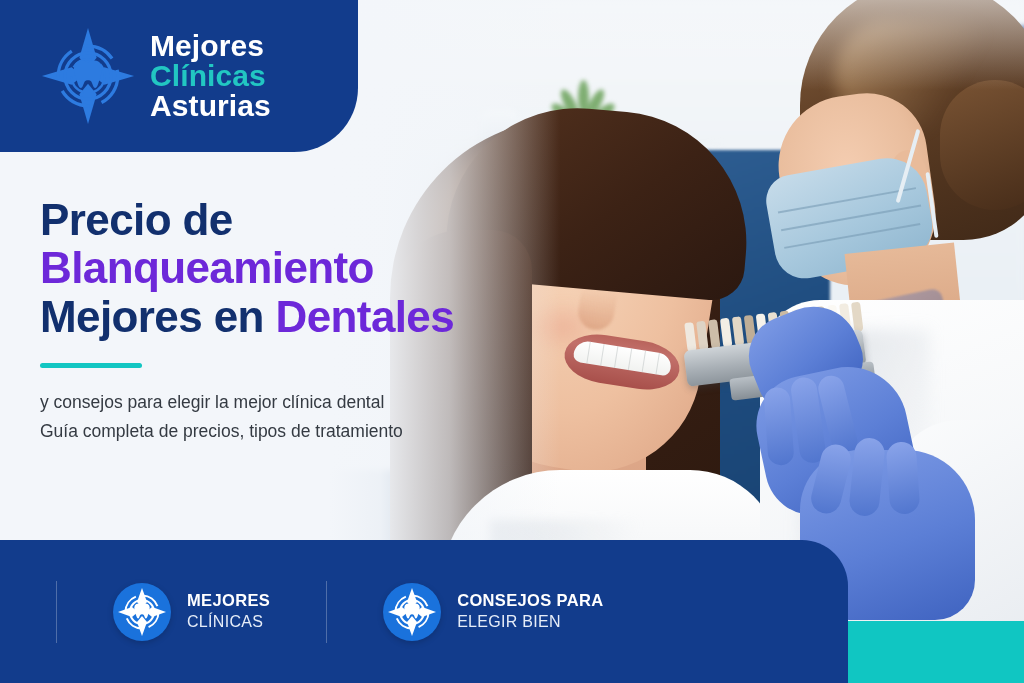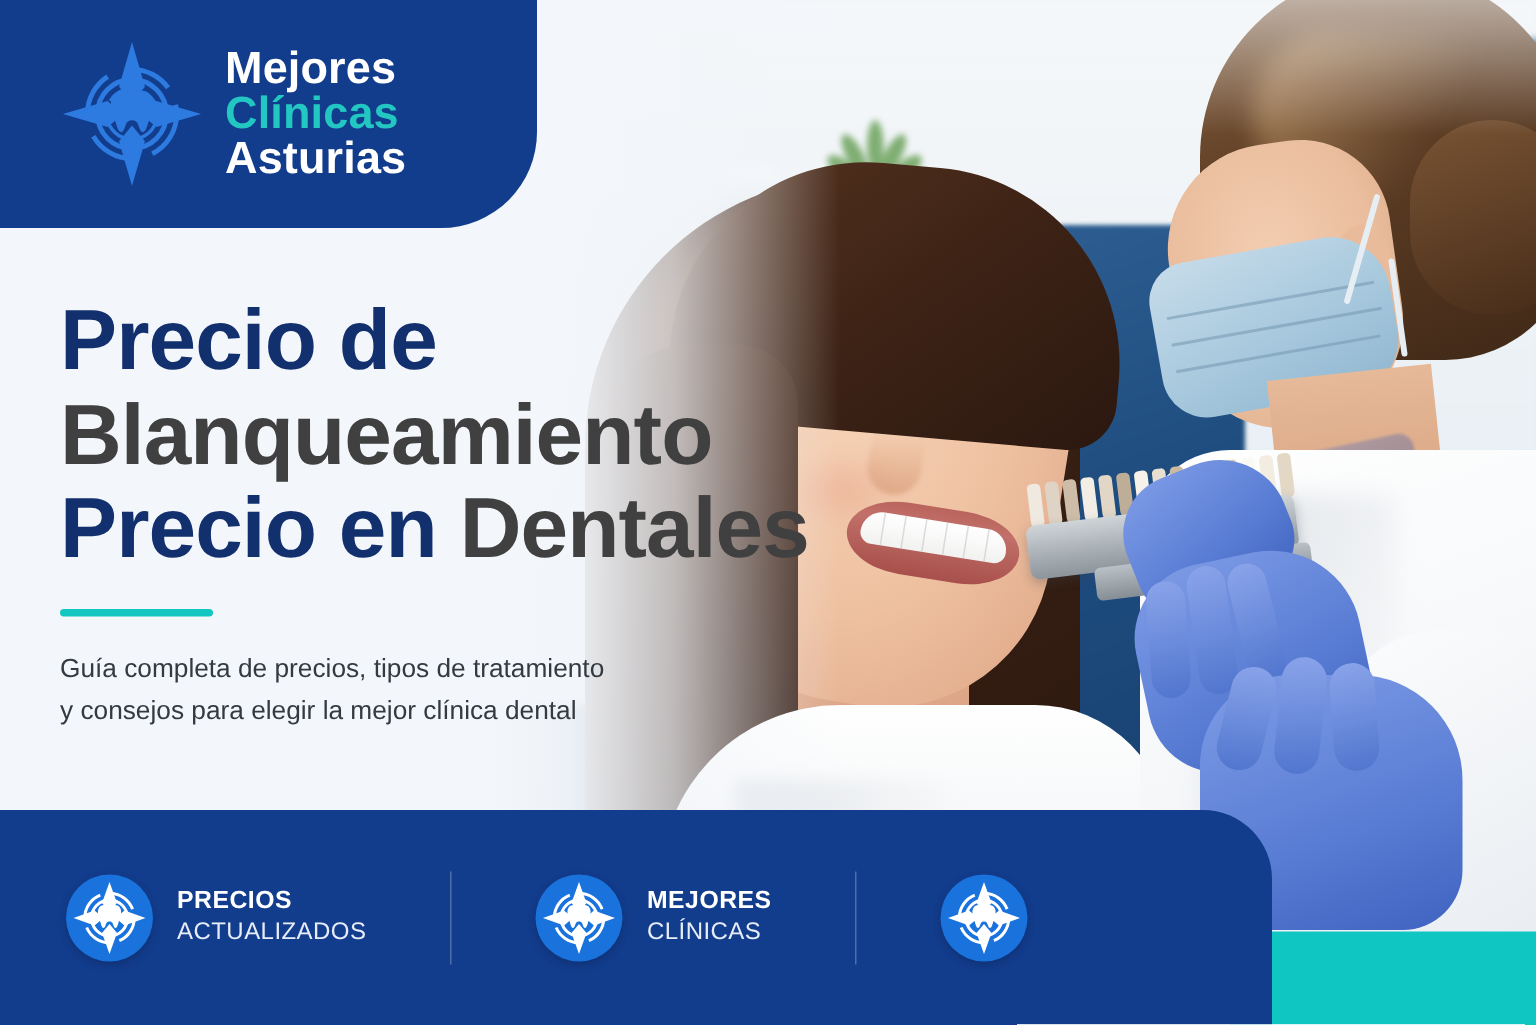--- a/index.html
+++ b/index.html
@@ -149,23 +149,23 @@
   .logo-wrap{position:absolute;left:40px;top:26px;display:flex;align-items:center;gap:14px;}
   .logo-mark{width:96px;height:100px;position:relative;flex:none;}
   .brand{display:flex;flex-direction:column;line-height:1.0;}
   .brand span{font-size:30px;font-weight:bold;letter-spacing:.1px;}
   .b1{color:#ffffff;}
   .b2{color:#22C7C2;}
   .b3{color:#ffffff;}
 
   
   .content{position:absolute;left:40px;top:196px;z-index:6;}
-  .h1{margin:0;font-size:57px;font-weight:bold;line-height:1.10;letter-spacing:-.6px;color:#12306E;
+  .h1{margin:0;font-size:44px;font-weight:bold;line-height:1.10;letter-spacing:-.6px;color:#12306E;
       white-space:nowrap;}
-  .h1 .accent{color:#404040;}
+  .h1 .accent{color:#6d28d9;}
   .rule{margin-top:22px;width:102px;height:5px;border-radius:3px;background:#12C6C2;}
   .sub{margin-top:20px;font-size:17.5px;line-height:1.62;color:#343a42;}
 
   
   .teal-block{position:absolute;left:820px;top:621px;width:204px;height:62px;background:#10C6C2;z-index:7;}
   .bottom{position:absolute;left:0;top:540px;width:848px;height:143px;background:#123C8C;
     border-top-right-radius:46px;z-index:8;}
   .feats{position:absolute;left:0;top:0;width:100%;height:100%;display:flex;align-items:center;}
   .feat{display:flex;align-items:center;gap:16px;position:relative;}
   .feat.f1{margin-left:44px;}
@@ -316,55 +316,34 @@
         <span class="b2">Clínicas</span>
         <span class="b3">Asturias</span>
       </div>
     </div>
   </div>
 
   <div class="content">
     <h1 class="h1">
       <span>Precio de</span><br>
       <span class="accent">Blanqueamiento</span><br>
-      <span>Precio en </span><span class="accent">Dentales</span>
+      <span>Mejores en </span><span class="accent">Dentales</span>
     </h1>
     <div class="rule"></div>
     <div class="sub">
+      <div>y consejos para elegir la mejor clínica dental</div>
       <div>Guía completa de precios, tipos de tratamiento</div>
-      <div>y consejos para elegir la mejor clínica dental</div>
     </div>
   </div>
 
   <div class="teal-block"></div>
 
   <div class="bottom">
     <div class="feats">
 
-      <div class="feat f1">
-        <div class="badge">
-          <svg viewBox="0 0 58 58" width="58" height="58" aria-hidden="true">
-            <g fill="#ffffff">
-              <path d="M29 5 L34 19 L29 25 L24 19 Z"></path>
-              <path d="M29 53 L24 39 L29 33 L34 39 Z"></path>
-              <path d="M5 29 L19 24 L25 29 L19 34 Z"></path>
-              <path d="M53 29 L39 34 L33 29 L39 24 Z"></path>
-            </g>
-            <g fill="none" stroke="#ffffff" stroke-width="2">
-              <circle cx="29" cy="29" r="16.5" stroke-dasharray="19 7"></circle>
-              <circle cx="29" cy="29" r="12"></circle>
-            </g>
-            <path d="M29 21.5c-2.7-1.8-6-1.4-7.2 1-1.2 2.4-.1 5.6.9 8.6.8 2.3 1.2 4.5 2.3 4.5 1.2 0 1.4-2.4 2.2-3.6.7-1 2.9-1 3.6 0 .8 1.2 1 3.6 2.2 3.6 1.1 0 1.5-2.2 2.3-4.5 1-3 2.1-6.2.9-8.6-1.2-2.4-4.5-2.8-7.2-1z" fill="#ffffff"></path>
-          </svg>
-        </div>
-        <div class="ftxt">
-          <span class="ftop">PRECIOS</span>
-          <span class="fbot">ACTUALIZADOS</span>
-        </div>
-      </div>
 
       <div class="divider"></div>
 
       <div class="feat f2">
         <div class="badge">
           <svg viewBox="0 0 58 58" width="58" height="58" aria-hidden="true">
             <g fill="#ffffff">
               <path d="M29 5 L34 19 L29 25 L24 19 Z"></path>
               <path d="M29 53 L24 39 L29 33 L34 39 Z"></path>
               <path d="M5 29 L19 24 L25 29 L19 34 Z"></path>
@@ -394,18 +373,22 @@
               <path d="M5 29 L19 24 L25 29 L19 34 Z"></path>
               <path d="M53 29 L39 34 L33 29 L39 24 Z"></path>
             </g>
             <g fill="none" stroke="#ffffff" stroke-width="2">
               <circle cx="29" cy="29" r="16.5" stroke-dasharray="19 7"></circle>
               <circle cx="29" cy="29" r="12"></circle>
             </g>
             <path d="M29 21.5c-2.7-1.8-6-1.4-7.2 1-1.2 2.4-.1 5.6.9 8.6.8 2.3 1.2 4.5 2.3 4.5 1.2 0 1.4-2.4 2.2-3.6.7-1 2.9-1 3.6 0 .8 1.2 1 3.6 2.2 3.6 1.1 0 1.5-2.2 2.3-4.5 1-3 2.1-6.2.9-8.6-1.2-2.4-4.5-2.8-7.2-1z" fill="#ffffff"></path>
           </svg>
         </div>
+        <div class="ftxt">
+          <span class="ftop">CONSEJOS PARA</span>
+          <span class="fbot">ELEGIR BIEN</span>
+        </div>
       </div>
 
     </div>
   </div>
 
 </div>
 
 </body></html>

